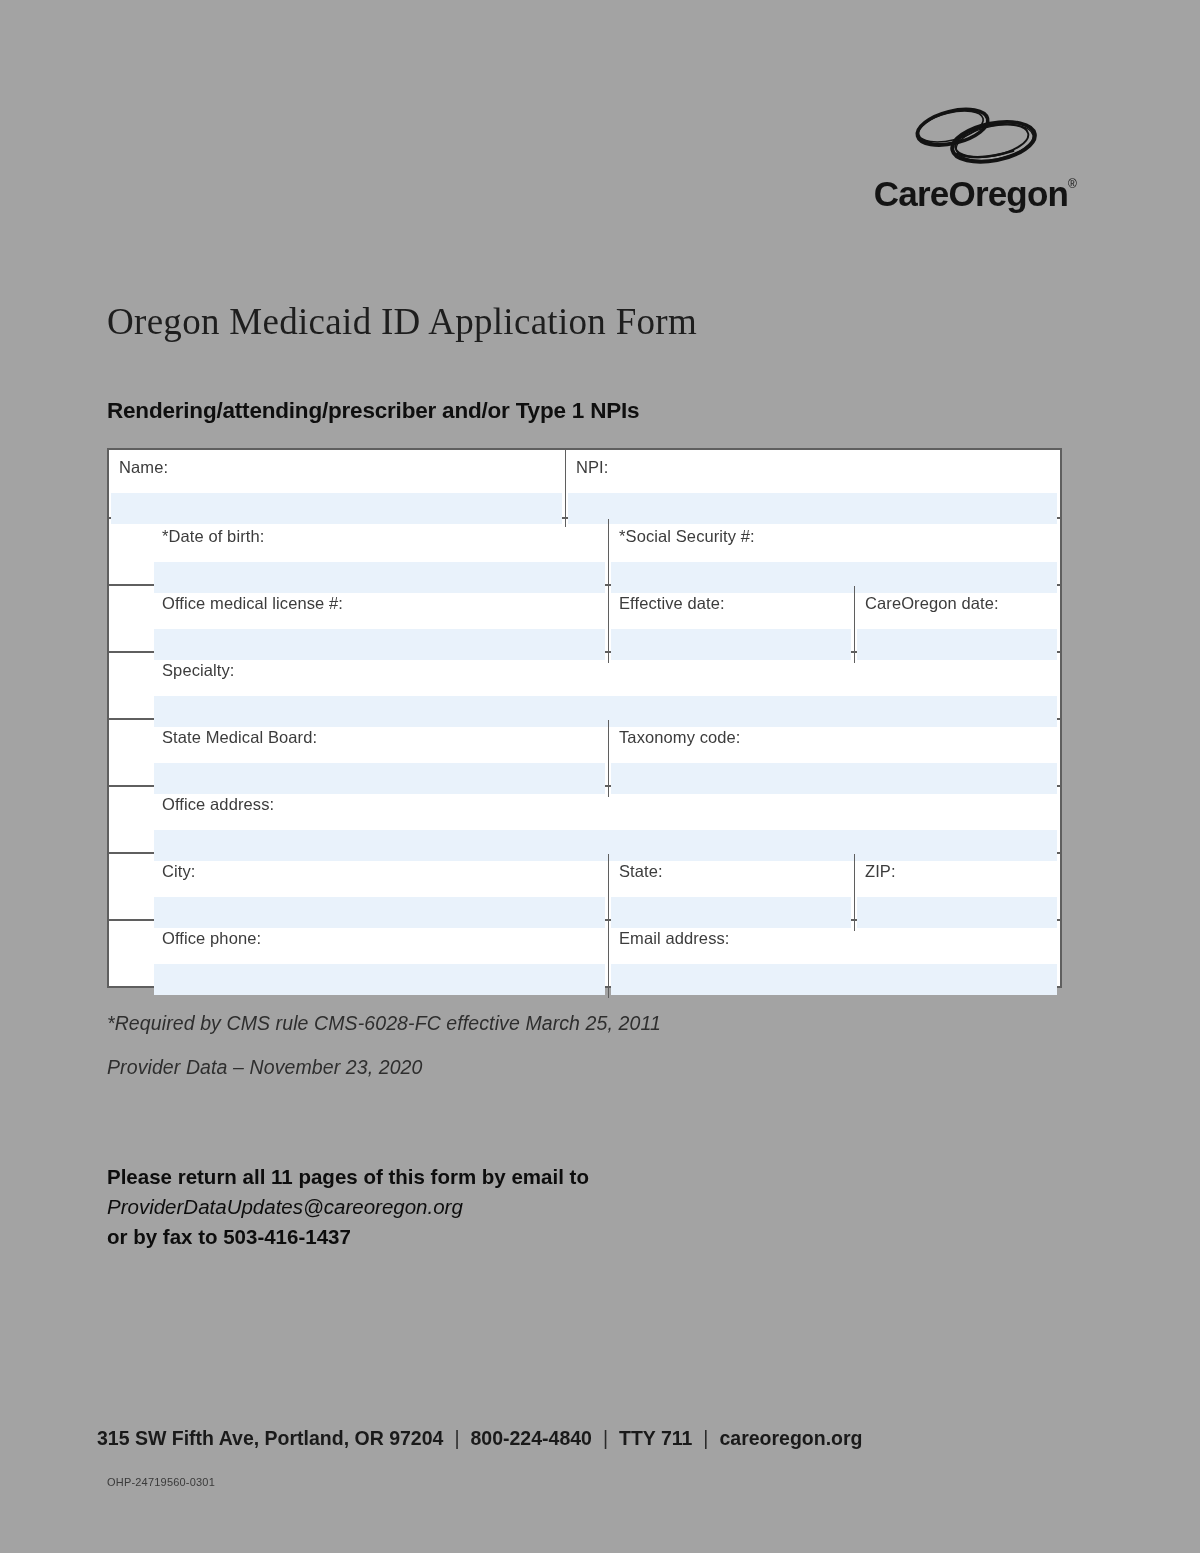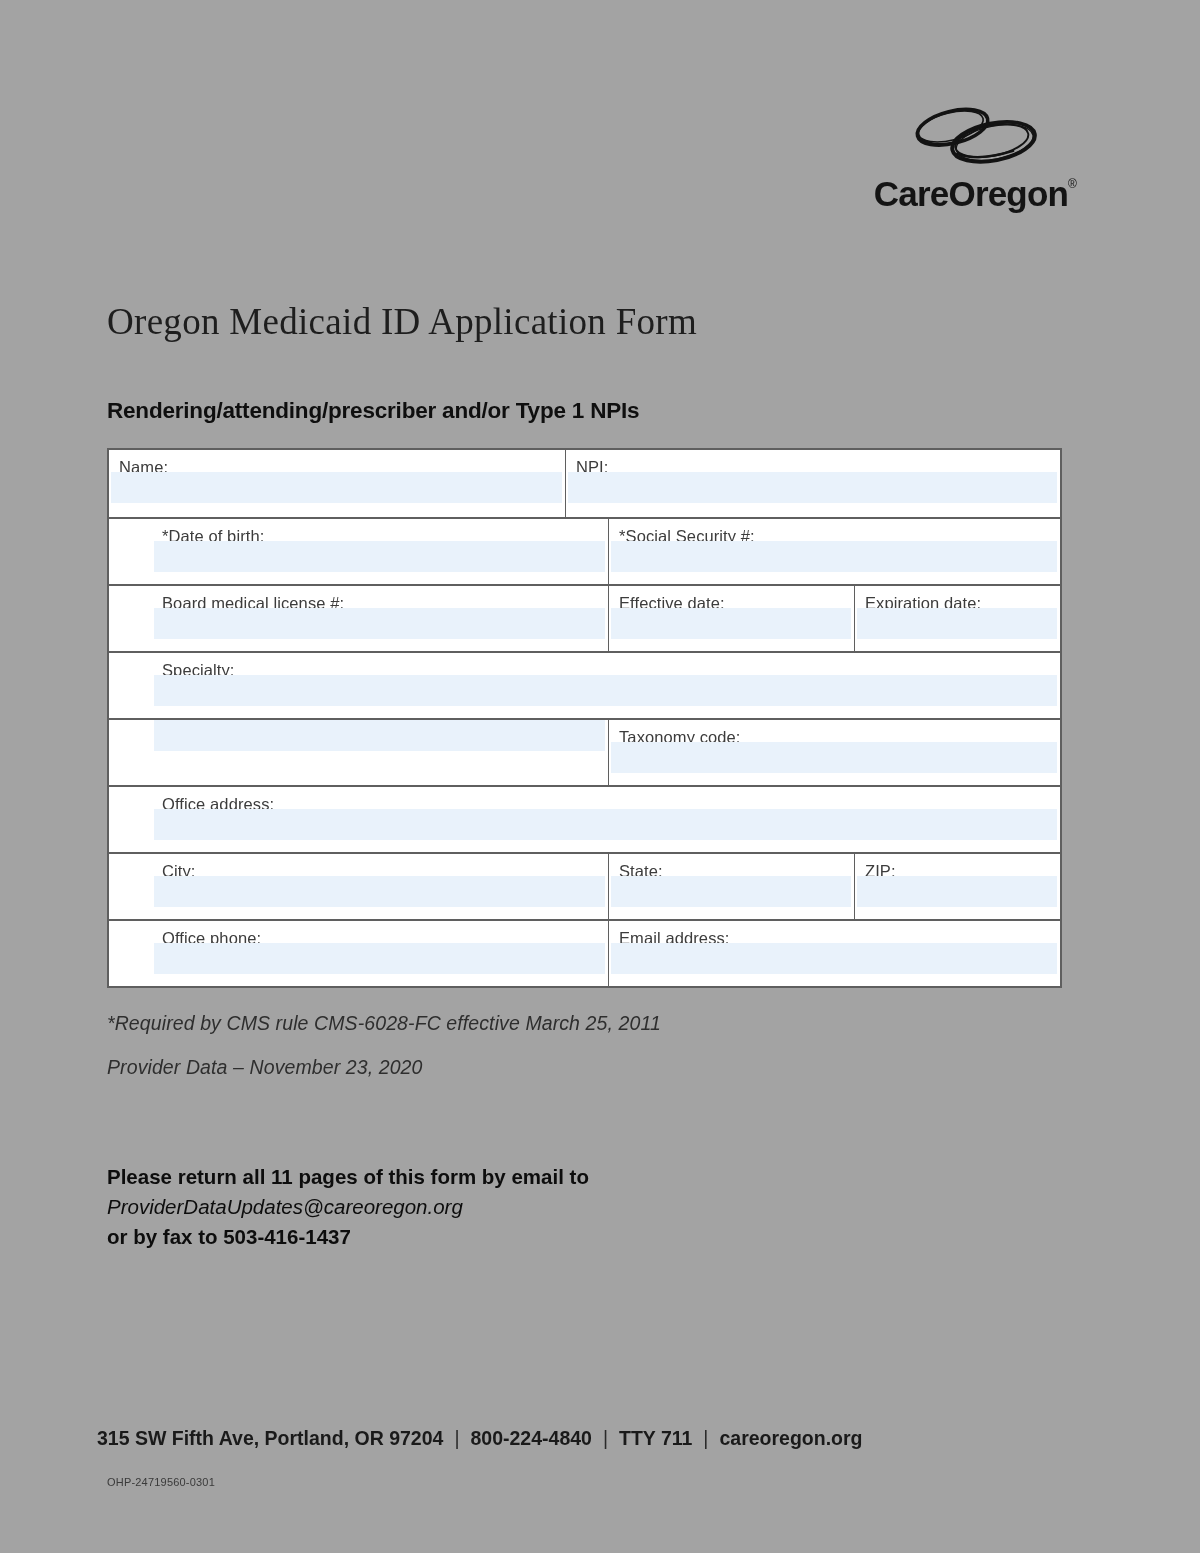--- a/index.html
+++ b/index.html
@@ -45,21 +45,21 @@
     background:#fff;
   }
   .frow { display:grid; height:67px; }
   .frow + .frow { border-top:2px solid var(--border);padding-left:43px; }
   .frow.cols-1 { grid-template-columns:1fr; }
   .frow.cols-2 { grid-template-columns:456px 1fr; }
   .frow.cols-3 { grid-template-columns:456px 246px 1fr; }
   .fcell { display:flex; flex-direction:column; min-width:0; }
   .fcell + .fcell { border-left:1px solid var(--border); }
   .flabel {
-    height:22px; padding:8px 0 0 10px;
+    height:43px; padding:8px 0 0 10px;
     font-size:16.5px; color:#3c3c3c; letter-spacing:0.1px;
     white-space:nowrap; overflow:hidden;
   }
   .finput {
     height:31px; margin:0 3px 3px 2px;
     background:var(--input-fill);
   }
 
   
   .notes { position:absolute; top:1012px; left:107px; }
@@ -127,40 +127,41 @@
           <div class="flabel">*Date of birth:</div>
           <div class="finput"></div>
         </div>
         <div class="fcell">
           <div class="flabel">*Social Security #:</div>
           <div class="finput"></div>
         </div>
       </div>
       <div class="frow cols-3">
         <div class="fcell">
-          <div class="flabel">Board medical license #:</div>
+          <div class="flabel">Office medical license #:</div>
           <div class="finput"></div>
         </div>
         <div class="fcell">
           <div class="flabel">Effective date:</div>
           <div class="finput"></div>
         </div>
         <div class="fcell">
-          <div class="flabel">Expiration date:</div>
+          <div class="flabel">CareOregon date:</div>
           <div class="finput"></div>
         </div>
       </div>
       <div class="frow cols-1">
         <div class="fcell">
           <div class="flabel">Specialty:</div>
           <div class="finput"></div>
         </div>
       </div>
       <div class="frow cols-2">
         <div class="fcell">
+          <div class="flabel">State Medical Board:</div>
           <div class="finput"></div>
         </div>
         <div class="fcell">
           <div class="flabel">Taxonomy code:</div>
           <div class="finput"></div>
         </div>
       </div>
       <div class="frow cols-1">
         <div class="fcell">
           <div class="flabel">Office address:</div>

